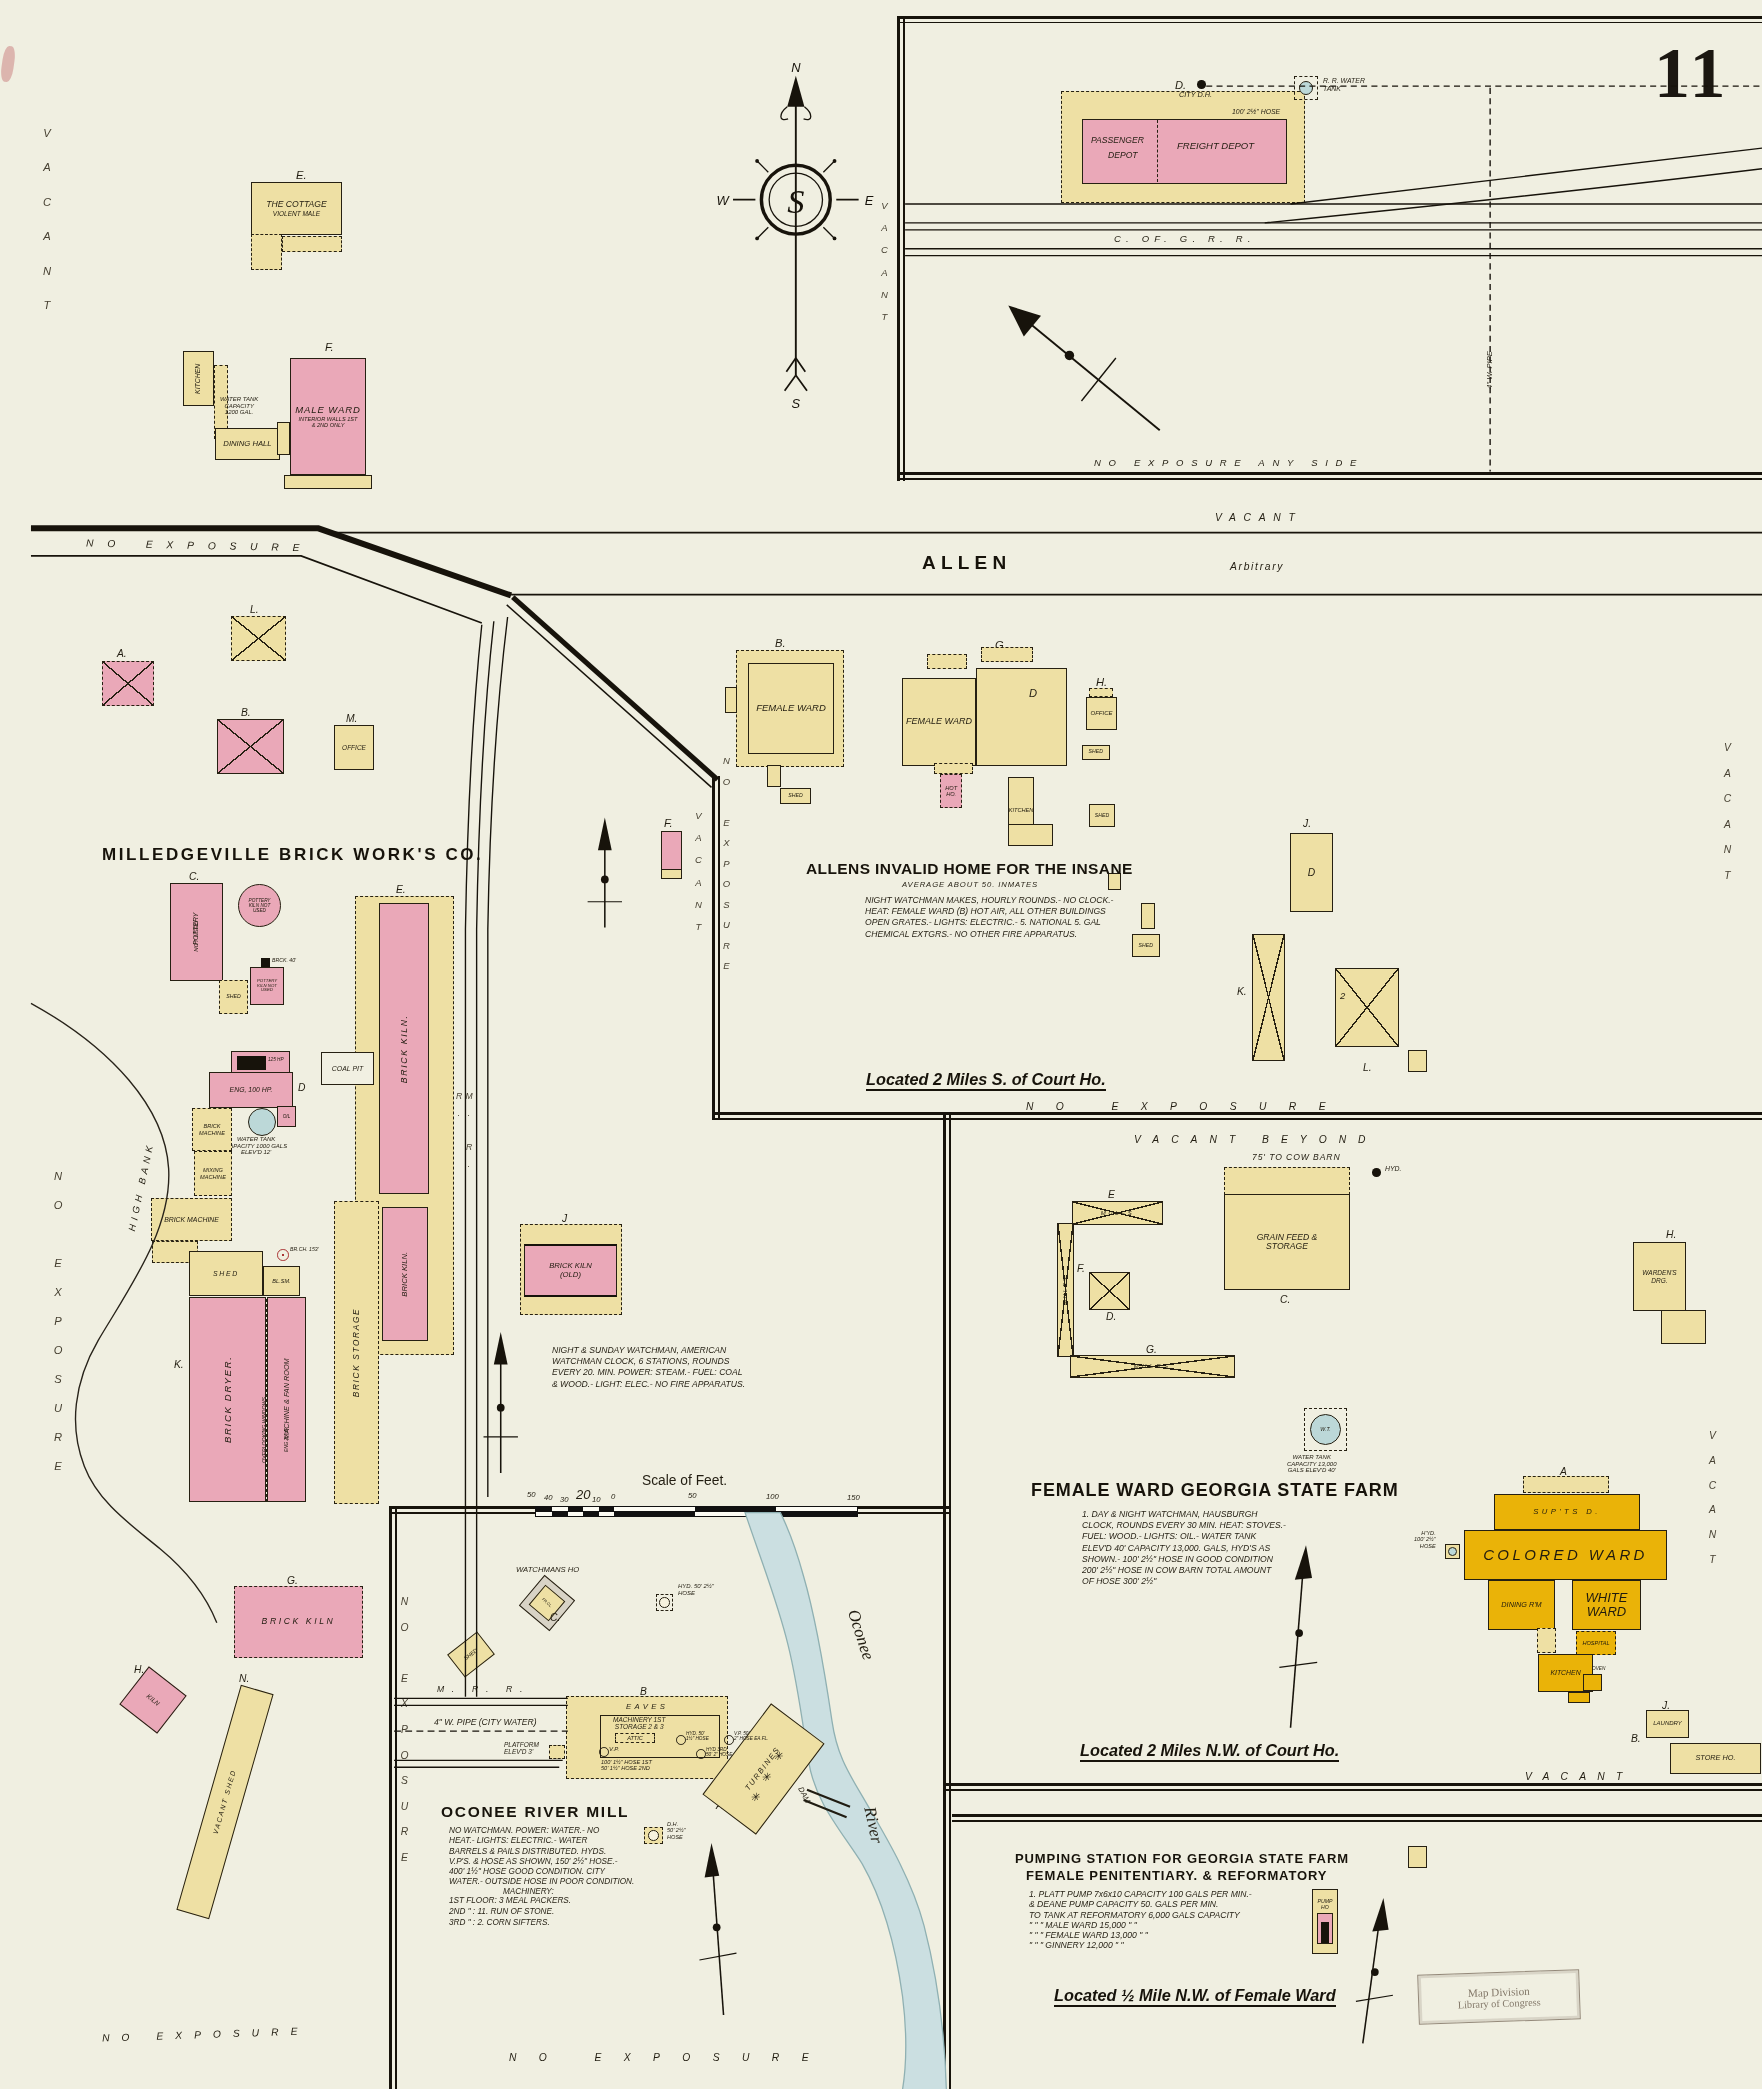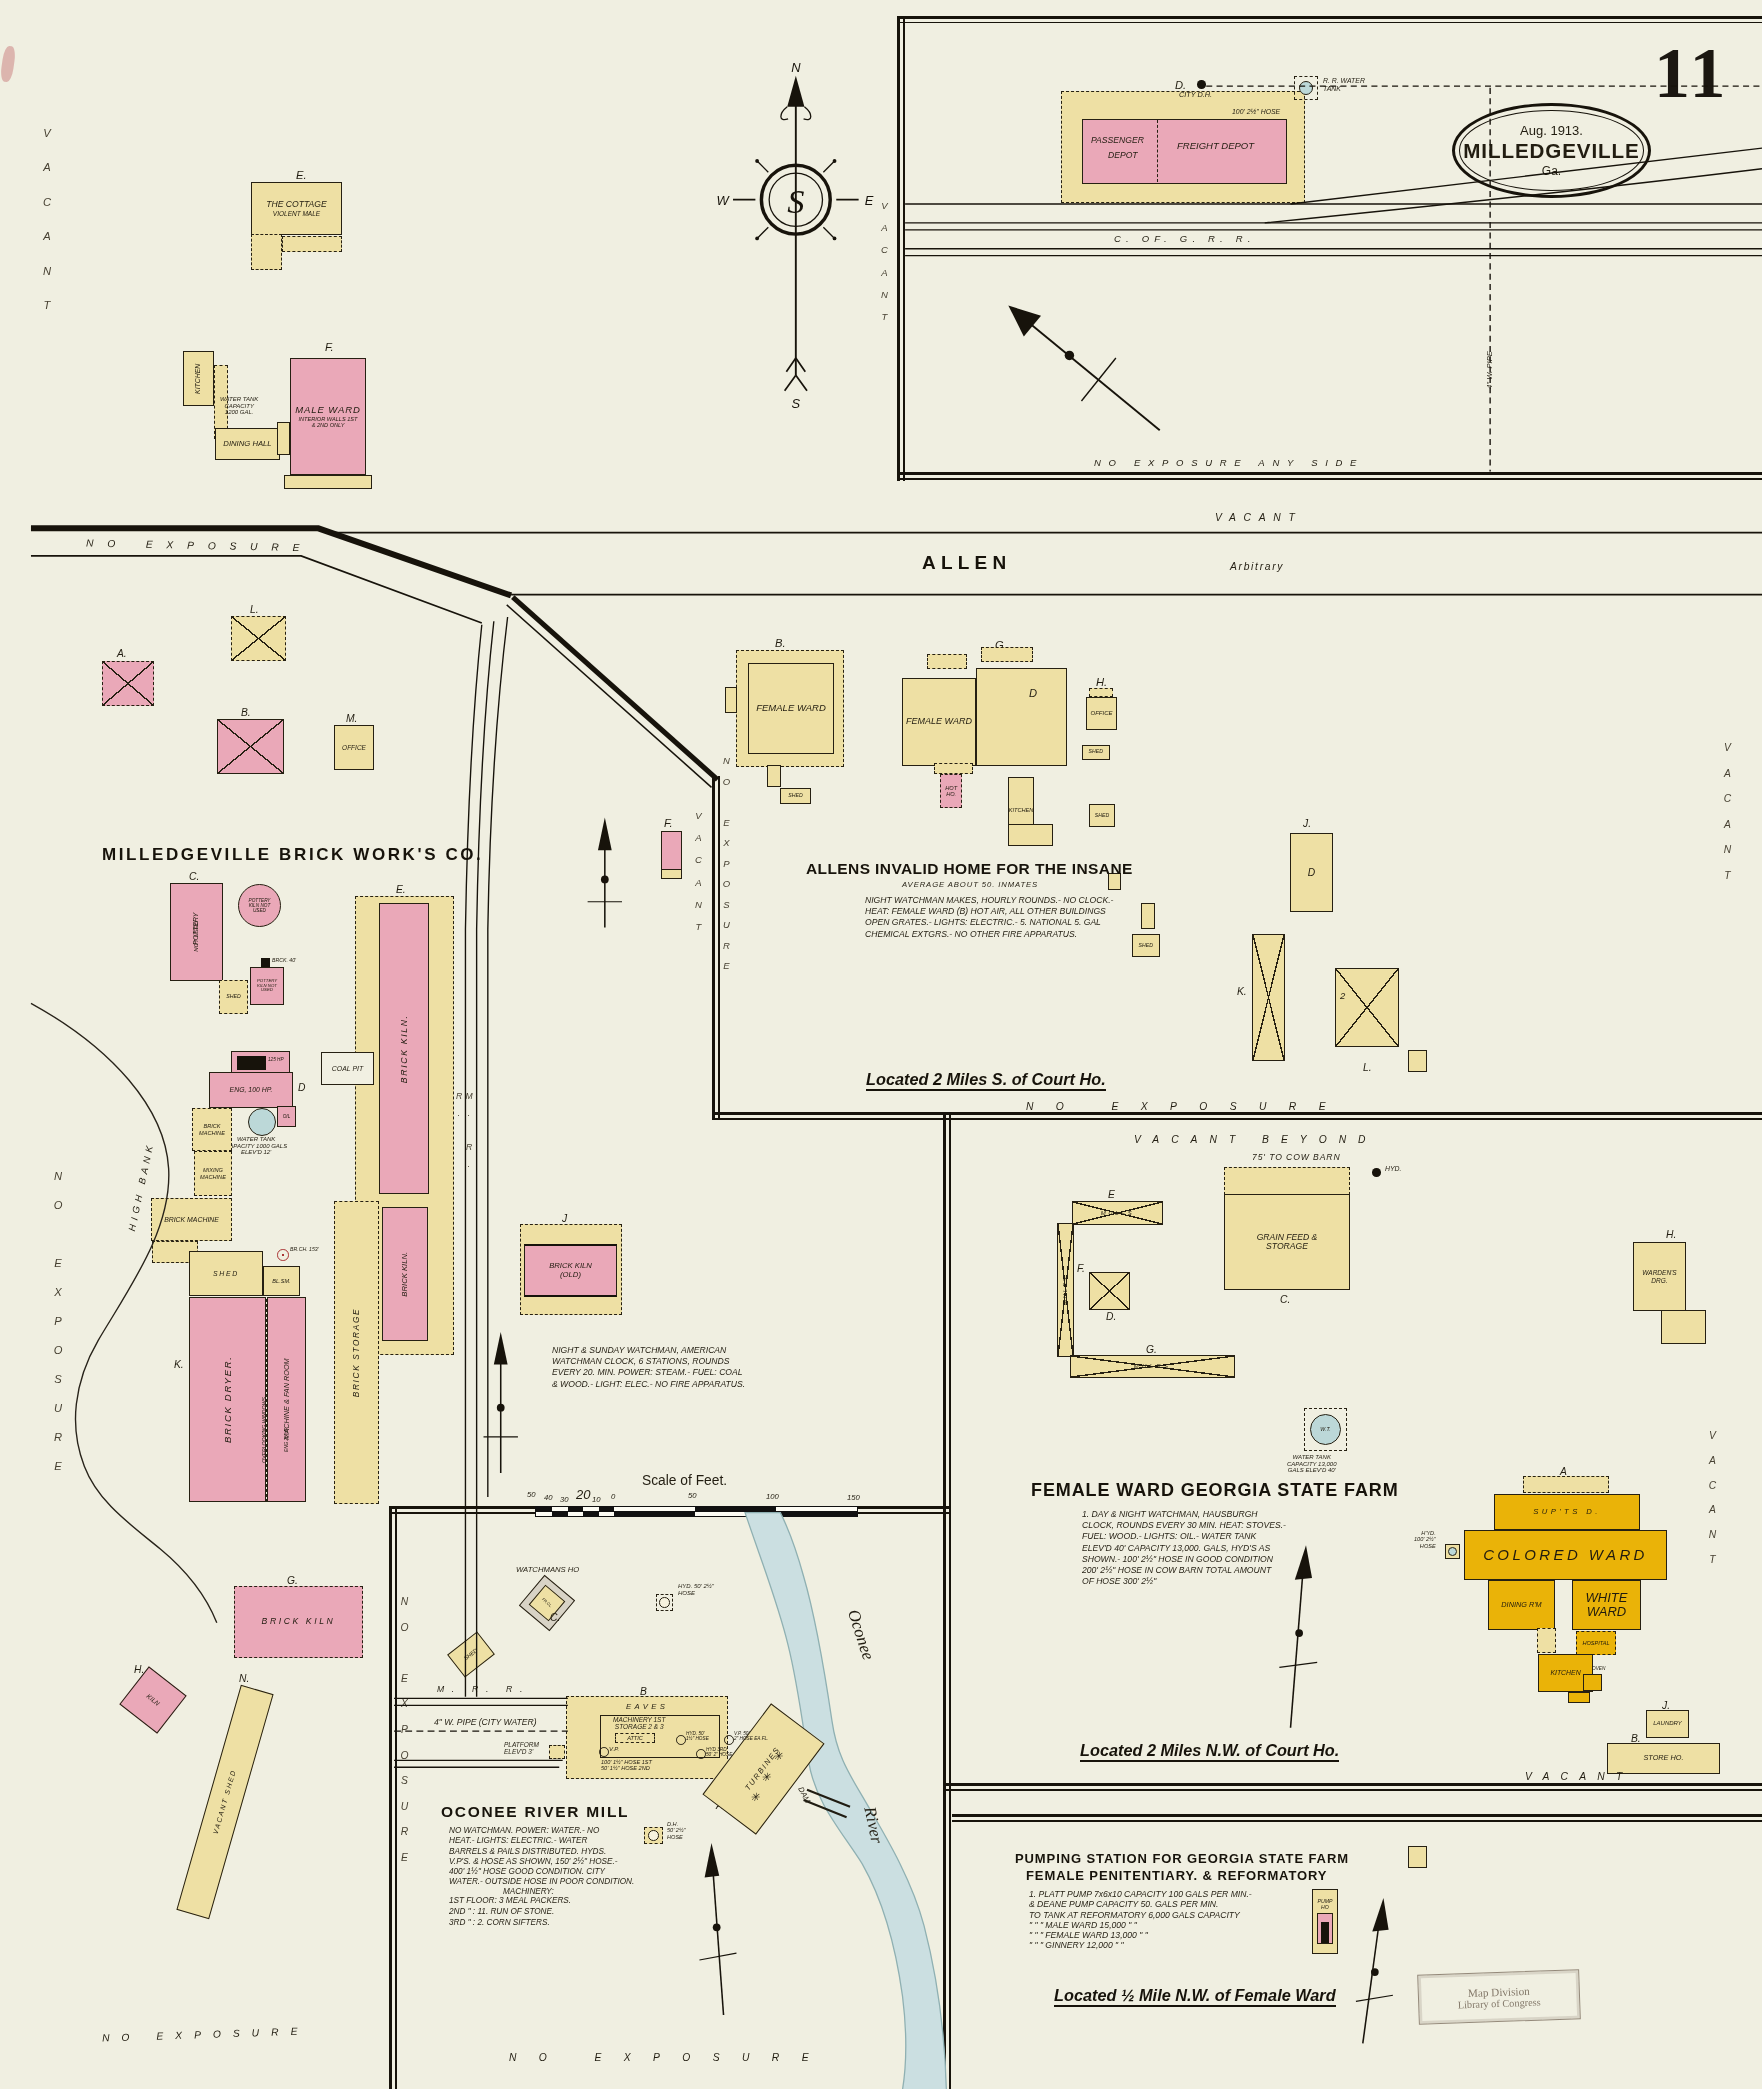--- a/index.html
+++ b/index.html
@@ -488,21 +488,21 @@
     <span style="font-size:6.9px">KITCHEN</span>
   </div>
   <div class="t" style="left:1592px;top:1666px;font-size:4.7px">OVEN</div>
   <div class="b blue" style="left:1583px;top:1674px;width:19px;height:17px"></div>
   <div class="b blue" style="left:1568px;top:1692px;width:22.4px;height:11.2px"></div>
   <div class="t" style="left:1662px;top:1700px;font-size:10.3px">J.</div>
   <div class="b yellow" style="left:1646px;top:1710px;width:43px;height:27.5px">
     <span style="font-size:6px">LAUNDRY</span>
   </div>
   <div class="t" style="left:1631px;top:1733px;font-size:10.3px">B.</div>
-  <div class="b yellow" style="left:1607px;top:1743px;width:113px;height:31px">
+  <div class="b yellow" style="left:1670px;top:1743px;width:91px;height:31px">
     <span style="font-size:7.3px">STORE HO.</span>
   </div>
   <div class="t ttl" style="left:1080px;top:1741px;font-size:16.3px;font-style:italic;border-bottom:2.2px solid #17130b;padding-bottom:0.9px">Located 2 Miles N.W. of Court Ho.</div>
   <div class="vt" style="left:1707px;top:1430px;height:211px;font-size:10.3px;letter-spacing:13.8px">VACANT</div>
   <div class="t" style="left:1525px;top:1771px;font-size:10.3px;letter-spacing:11.2px">VACANT</div>
 
   <div class="t ttl" style="left:1015px;top:1852px;font-size:13px;letter-spacing:0.9px">PUMPING STATION FOR GEORGIA STATE FARM</div>
   <div class="t ttl" style="left:1026px;top:1869px;font-size:13px;letter-spacing:0.9px">FEMALE PENITENTIARY. &amp; REFORMATORY</div>
   <div class="t pre" style="left:1029px;top:1889px;font-size:8.6px;line-height:10.3px">1. PLATT PUMP 7x6x10  CAPACITY 100 GALS PER MIN.-
 &amp; DEANE PUMP CAPACITY 50. GALS PER MIN.
@@ -518,27 +518,20 @@
   <div style="position:absolute;left:1321px;top:1922px;width:7.7px;height:20.6px;background:#17130b;z-index:3"></div>
   <div class="b yellow" style="left:1408px;top:1846px;width:19px;height:22.4px"></div>
   <div class="t ttl" style="left:1054px;top:1986px;font-size:16.3px;font-style:italic;border-bottom:2.2px solid #17130b;padding-bottom:0.9px">Located ½ Mile N.W. of Female Ward</div>
 
   <div class="stamp">
     <span style="font-size:11.2px">Map Division</span>
     <span style="font-size:10.3px">Library of Congress</span>
   </div>
 
   <div class="t" style="left:1654px;top:33px;font-size:72px;font-family:'Liberation Serif',serif;font-weight:bold;font-style:normal;letter-spacing:3.4px;color:#1b1711">11</div>
-  <div class="oval">
-    <div class="oval-in">
-      <span style="font-size:13px">Aug. 1913.</span>
-      <span style="font-size:20.6px;letter-spacing:0.9px;font-weight:bold">MILLEDGEVILLE</span>
-      <span style="font-size:12px">Ga.</span>
-    </div>
-  </div>
 
   <svg class="lay" width="1762" height="2090" style="z-index:6" viewBox="0 0 2048 2429">
     <g stroke="#17130b" fill="none">
       <path d="M925,108 L925,436" stroke-width="2.2"></path>
       <polygon points="925,88 915,124 935,124" fill="#17130b" stroke="none"></polygon>
       <path d="M915,124 C905,132 905,142 916,138 M935,124 C945,132 945,142 934,138" stroke-width="1.5"></path>
       <path d="M925,436 L912,454 M925,436 L938,454 M925,416 L914,432 M925,416 L936,432" stroke-width="2"></path>
       <circle cx="925" cy="232" r="40" stroke-width="4"></circle>
       <circle cx="925" cy="232" r="31" stroke-width="1.5"></circle>
       <path d="M893,200 L880,187 M957,200 L970,187 M893,264 L880,277 M957,264 L970,277" stroke-width="1.5"></path>

